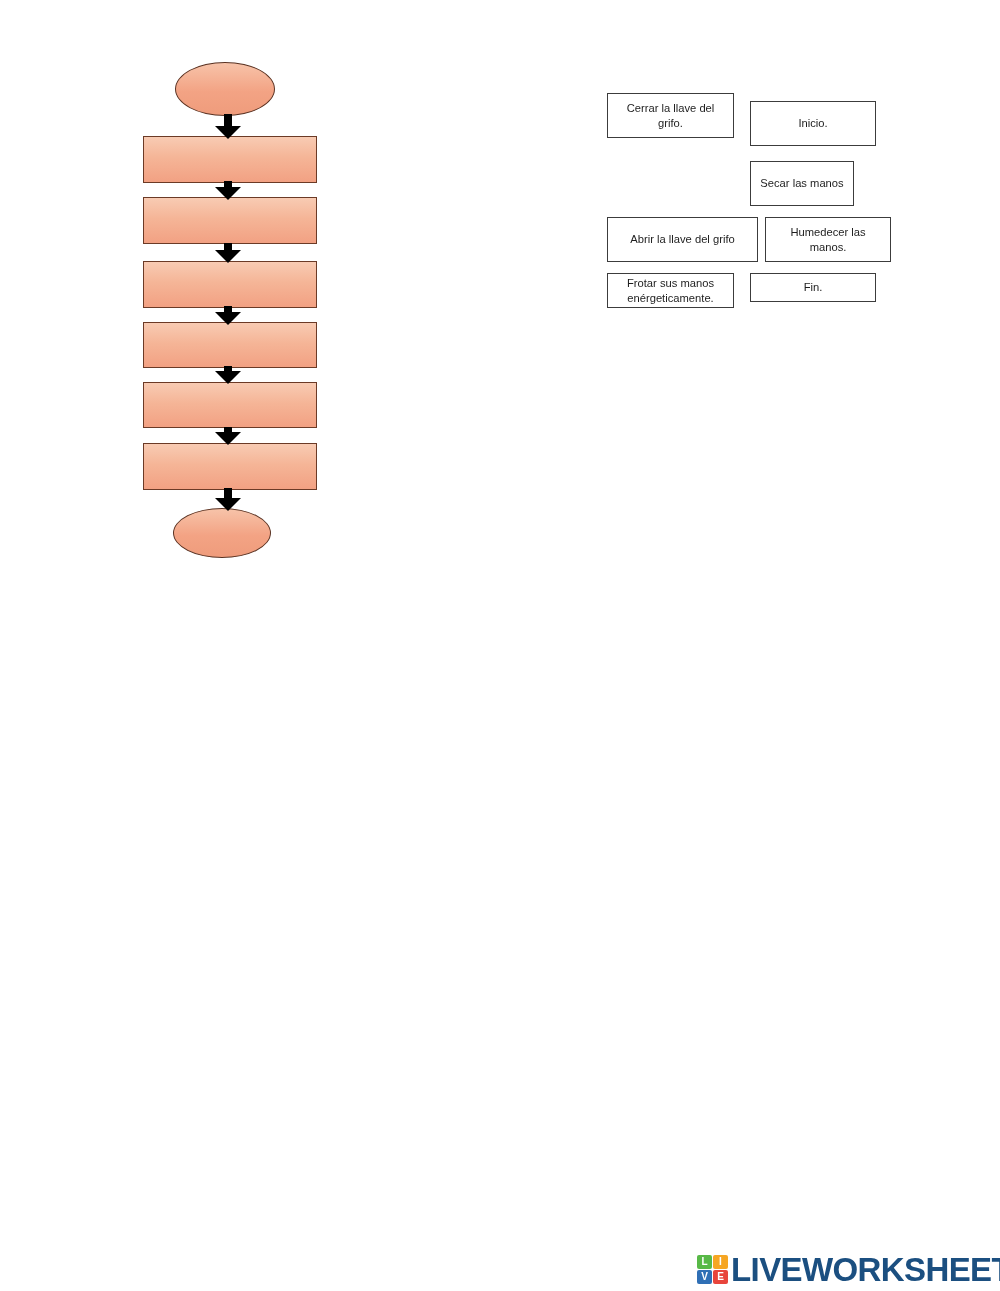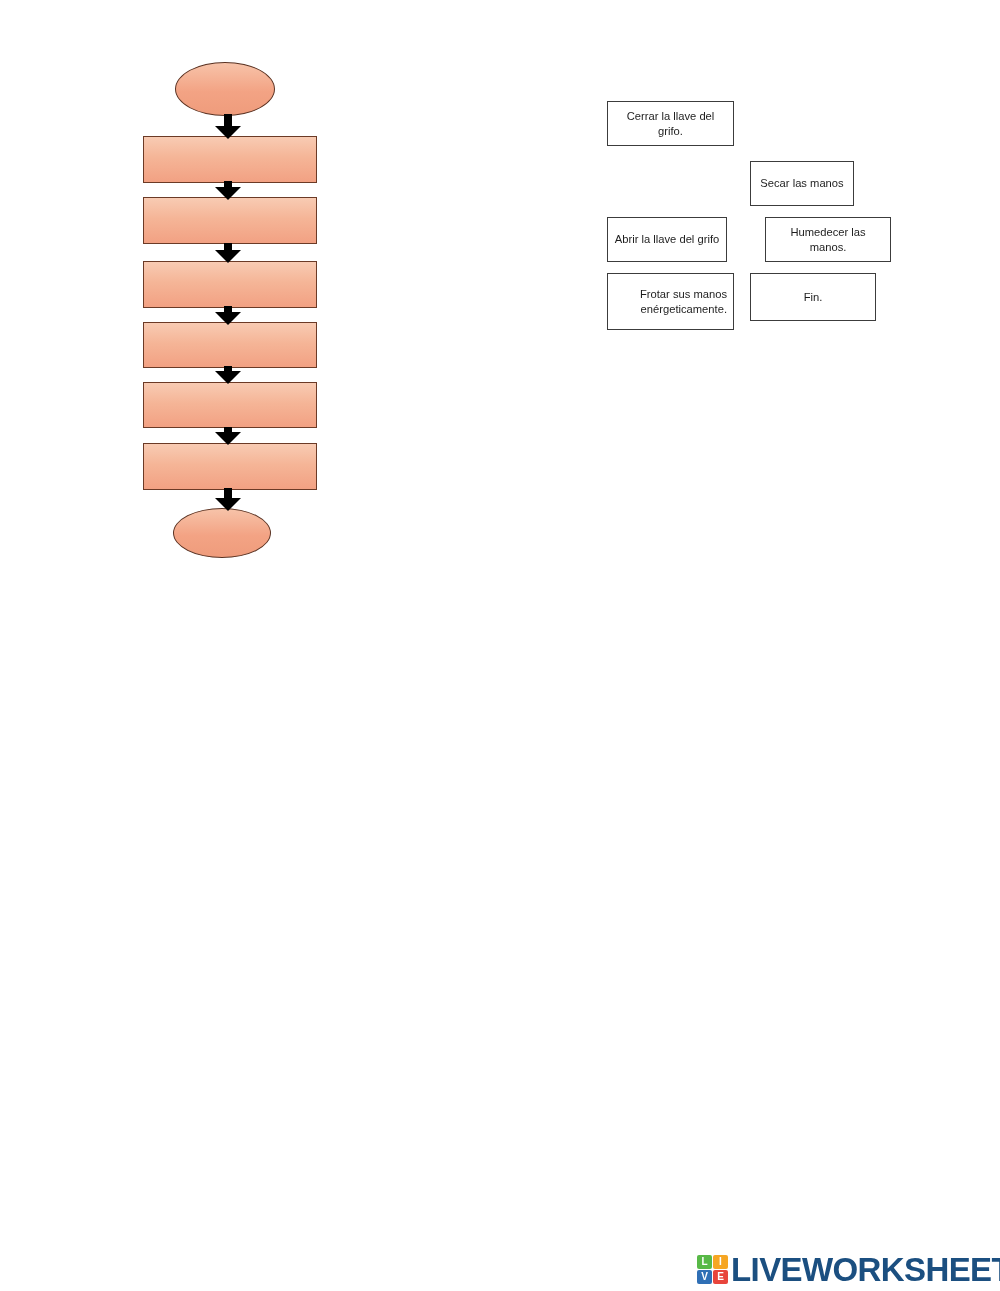--- a/index.html
+++ b/index.html
@@ -169,36 +169,39 @@
         <div class="stem" style="height: 5px;"></div>
         <div class="head" style="top: 5px;"></div>
       </div>
       <div class="arrow" style="left: 215px; top: 488px; height: 23px;">
         <div class="stem" style="height: 10px;"></div>
         <div class="head" style="top: 10px;"></div>
       </div>
     </div>
 
   <div id="wordbank">
-      <div class="drag-box" style="left: 7px; top: 11px; width: 127px; height: 45px;">
+      <div class="drag-box" style="left: 7px; top: 3px; width: 127px; height: 45px;">
         <span>Cerrar la llave del grifo.</span>
+      </div>
+      <div class="drag-box" style="left: 150px; top: 11px; width: 126px; height: 45px;">
+        <span>Inicio.</span>
       </div>
       <div class="drag-box" style="left: 150px; top: 71px; width: 104px; height: 45px;">
         <span>Secar las manos</span>
       </div>
-      <div class="drag-box" style="left: 7px; top: 127px; width: 120px; height: 45px;">
+      <div class="drag-box" style="left: 7px; top: 127px; width: 151px; height: 45px;">
         <span>Abrir la llave del grifo</span>
       </div>
       <div class="drag-box" style="left: 150px; top: 127px; width: 126px; height: 45px; margin-left: 15px;">
         <span>Humedecer las manos.</span>
       </div>
-      <div class="drag-box" style="left: 7px; top: 183px; width: 127px; height: 57px; text-align: right;">
+      <div class="drag-box" style="left: 7px; top: 183px; width: 127px; height: 35px;">
         <span>Frotar sus manos enérgeticamente.</span>
       </div>
-      <div class="drag-box" style="left: 150px; top: 183px; width: 126px; height: 48px;">
+      <div class="drag-box" style="left: 150px; top: 183px; width: 126px; height: 29px;">
         <span>Fin.</span>
       </div>
     </div>
 
   <div id="logo">
     <div class="logo-tiles">
         <div class="logo-tile" style="background: rgb(88, 185, 71);">L</div>
         <div class="logo-tile" style="background: rgb(246, 166, 35);">I</div>
         <div class="logo-tile" style="background: rgb(47, 111, 181);">V</div>
         <div class="logo-tile" style="background: rgb(232, 69, 60);">E</div>

